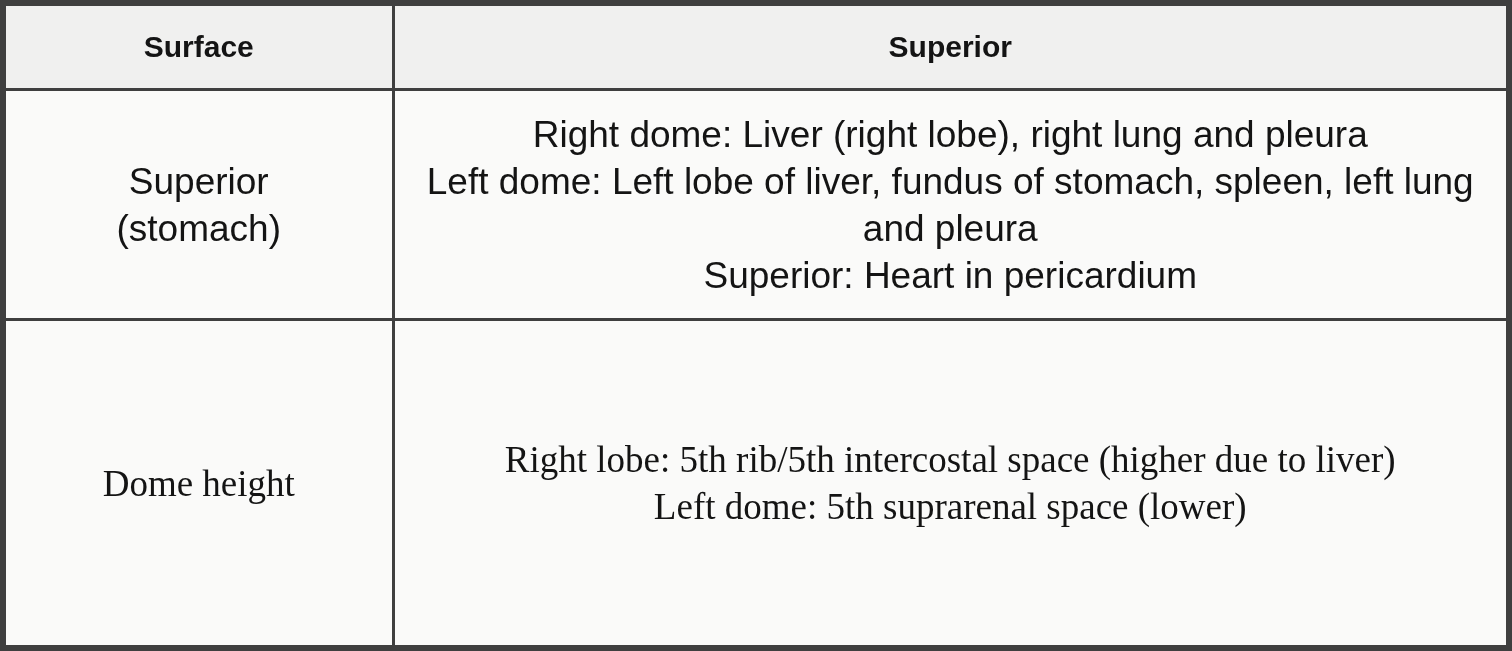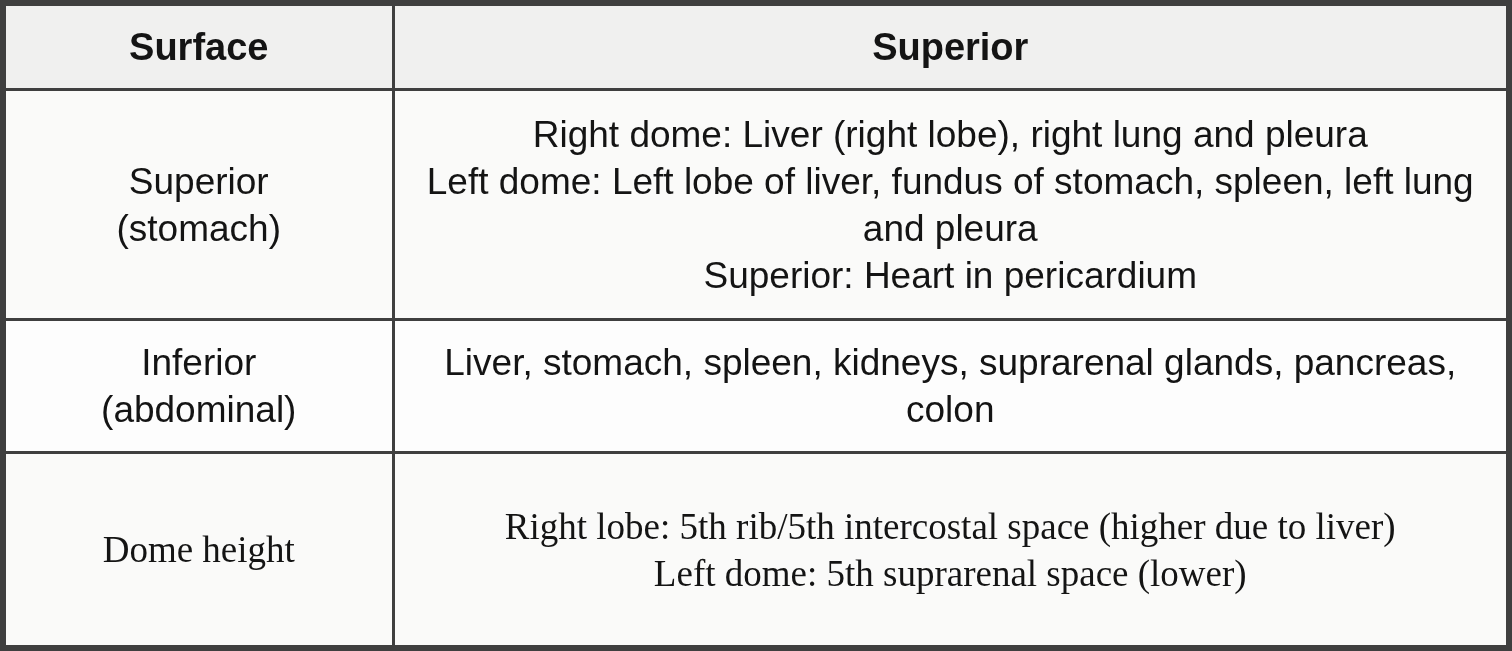--- a/index.html
+++ b/index.html
@@ -20,21 +20,21 @@
   col.relations-col { width: auto; }
   th, td {
     border: 3px solid var(--border, #3f3f3f);
     text-align: center;
     vertical-align: middle;
     padding: 0 14px;
     overflow: hidden;
   }
   thead th {
     background: var(--header-bg, #f0f0ef);
-    font-size: 38px;
+    font-size: 30px;
     font-weight: bold;
     height: 82px;
   }
   tbody td {
     font-size: 37px;
     line-height: 47px;
     font-weight: normal;
   }
   tr.row-odd td  { background: var(--row-odd-bg, #fafaf9); margin-left: 30px; }
   tr.row-even td { background: var(--row-even-bg, #fdfdfd); }
@@ -62,29 +62,20 @@
       <td>
         <span class="line">Superior</span>
         <span class="line">(stomach)</span>
       </td>
       <td>
         <span class="line">Right dome: Liver (right lobe), right lung and pleura</span>
         <span class="line">Left dome: Left lobe of liver, fundus of stomach, spleen, left lung and pleura</span>
         <span class="line">Superior: Heart in pericardium</span>
       </td>
     </tr>
-    <tr class="row-inferior row-even">
-      <td>
-        <span class="line">Inferior</span>
-        <span class="line">(abdominal)</span>
-      </td>
-      <td>
-        <span class="line">Liver, stomach, spleen, kidneys, suprarenal glands, pancreas, colon</span>
-      </td>
-    </tr>
     <tr class="row-domeheight row-odd">
       <td>
         <span class="line">Dome height</span>
       </td>
       <td>
         <span class="line">Right lobe: 5th rib/5th intercostal space (higher due to liver)</span>
         <span class="line">Left dome: 5th suprarenal space (lower)</span>
       </td>
     </tr>
   </tbody>

